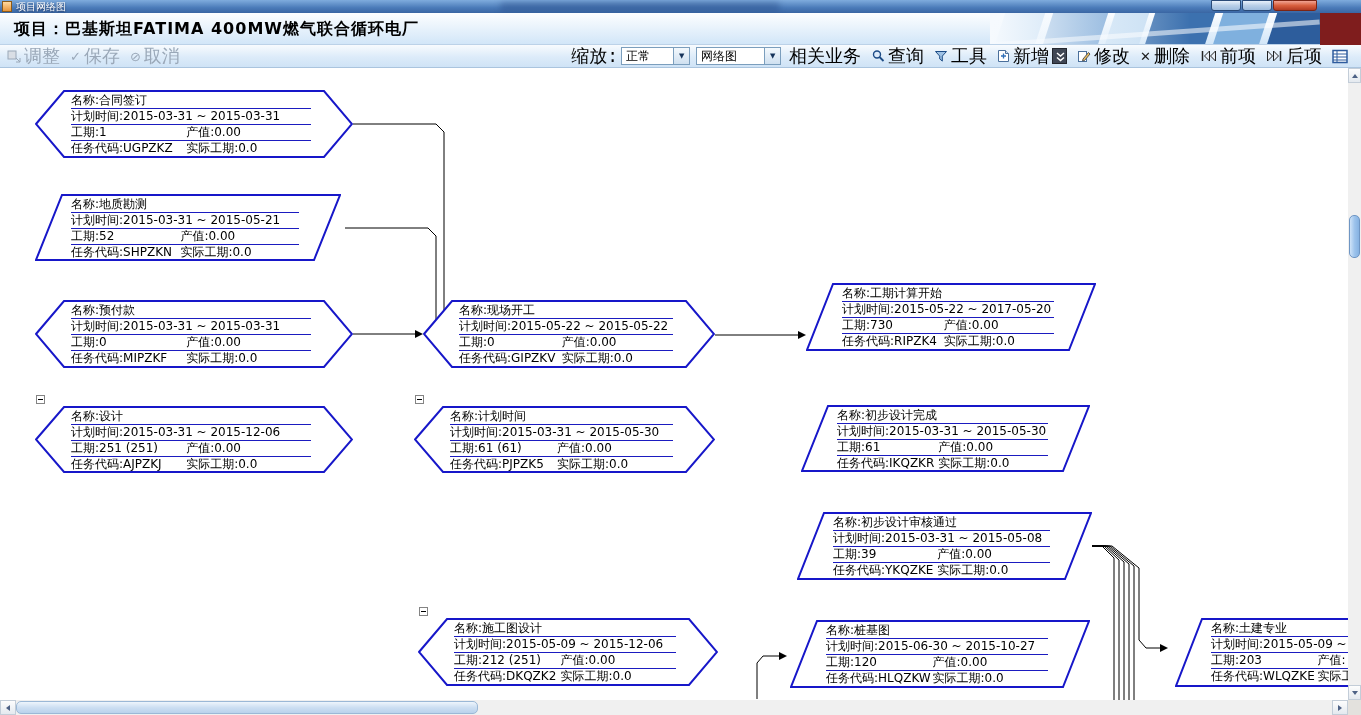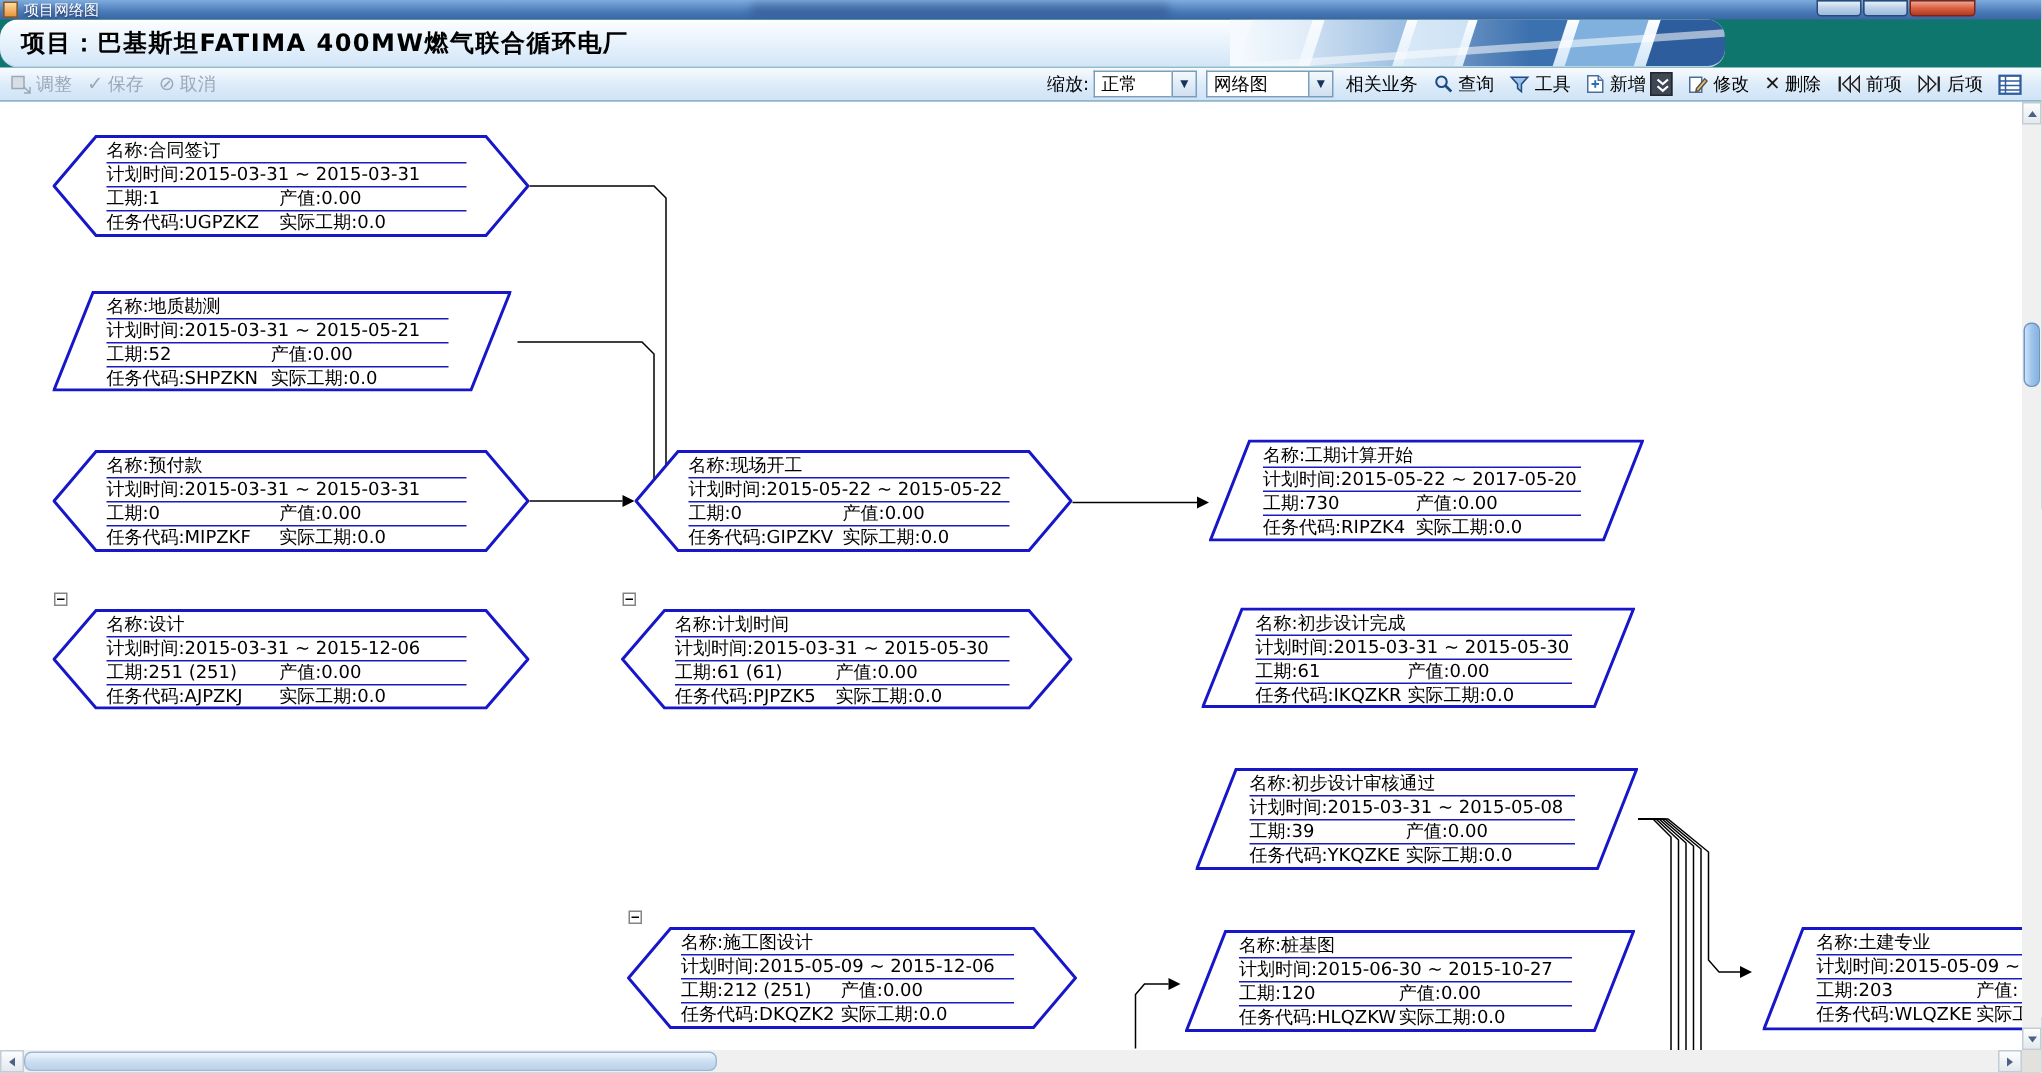--- a/index.html
+++ b/index.html
@@ -1,36 +1,36 @@
 <!DOCTYPE html>
 <html><head>
 <meta charset="utf-8">
 <style>
   * { margin:0; padding:0; box-sizing:border-box; }
   html,body { width:1361px; height:715px; overflow:hidden; }
   body { font-family:"DejaVu Sans", sans-serif; font-size:12px; background:#fff; }
-  .app { position:relative; width:1361px; height:715px; overflow:hidden; background:#0f766e; }
+  .app { position:relative; width:1361px; height:715px; overflow:hidden; background:#7f1d1d; }
 
   
   .titlebar { position:absolute; left:0; top:0; width:1361px; height:13px;
     background:linear-gradient(#7facdd,#4a7ab8 60%,#3a66a3); overflow:hidden; }
   .titlebar .doc-icon { position:absolute; left:2px; top:1px; width:10px; height:11px;
     background:linear-gradient(#ffd9a0,#e8953a); border:1px solid #8a5a1a; }
   .titlebar .t-text { position:absolute; left:16px; top:0px; color:#fff; font-size:10px;
     text-shadow:0 1px 2px rgba(0,0,30,.6); white-space:nowrap; }
   .titlebar .ghost { position:absolute; left:500px; top:2px; width:280px; height:9px;
     background:rgba(30,60,120,.35); filter:blur(3px); border-radius:4px; }
   .winbtns { position:absolute; right:44px; top:0; height:11px; display:flex; gap:1px; }
   .winbtn { width:30px; height:11px; border:1px solid #2a4a77; border-radius:0 0 3px 3px;
     background:linear-gradient(#e8f1fb,#b9cfe8 50%,#9dbbdd); }
   .winbtn.close { width:44px; background:linear-gradient(#f2a493,#d9603f 50%,#b23a22); border-color:#7c2514; }
 
   
-  .header { position:absolute; left:0; top:13px; width:1150px; height:32px;
-    background:linear-gradient(#fdfeff,#d2e6f8); overflow:hidden; border-bottom:1px solid #bcd2e8;border-radius:12px; }
+  .header { position:absolute; left:0; top:13px; width:1320px; height:32px;
+    background:linear-gradient(#fdfeff,#d2e6f8); overflow:hidden; border-bottom:1px solid #bcd2e8; }
   .header-title { position:absolute; left:14px; top:6px; font-size:16px; font-weight:bold;
     color:#000; letter-spacing:1px; white-space:nowrap; }
   .buildings { position:absolute; right:0; top:0; width:330px; height:32px; overflow:hidden; }
   .bld { position:absolute; top:0; height:32px; transform:skewX(-18deg); }
   .b1 { left:10px;  width:40px; background:#9ec6ea; }
   .b2 { left:58px;  width:55px; background:#5d94cd; }
   .b3 { left:120px; width:34px; background:#c3dcf2; }
   .b4 { left:160px; width:60px; background:#3c71af; }
   .b5 { left:228px; width:46px; background:#7fb0de; }
   .b6 { left:282px; width:60px; background:#2d5d9c; }
@@ -38,21 +38,21 @@
     background:linear-gradient(to right,#f6fafe,rgba(246,250,254,0)); }
   .bld-streak { position:absolute; left:0; top:18px; width:330px; height:5px;
     background:rgba(255,255,255,.55); transform:rotate(-4deg); }
 
   
   .toolbar { position:absolute; left:0; top:45px; width:1361px; height:23px;
     background:linear-gradient(#f8fbfe,#dcebf9 55%,#cfe3f6); border-bottom:1px solid #aac4de;
     display:flex; align-items:center; padding:0 8px 0 2px; white-space:nowrap; }
   .tb-item { display:inline-flex; align-items:center; gap:3px; padding:0 5px; height:20px; cursor:default; }
   .tb-disabled { color:#9aa8b8; }
-  .tb-label { font-size:12px; }
+  .tb-label { font-size:18px;font-family:Liberation Mono, monospace; }
   .spacer { flex:1; }
   .combo { display:inline-flex; align-items:flex-start; height:18px; margin:16px 3px; }
   .combo-val { display:inline-block; height:18px; line-height:16px; border:1px solid #7b9ebd;
     border-right:none; background:#fff; padding:0 4px; font-size:12px; }
   .combo-val.w1 { width:52px; } .combo-val.w2 { width:68px; }
   .combo-btn { width:17px; height:18px; border:1px solid #7b9ebd;
     background:linear-gradient(#f4f9fd,#cfe0f0); font-size:7px; color:#16335a;
     display:inline-flex; align-items:center; justify-content:center; }
   .gicon { display:inline-block; vertical-align:middle; }
   .xmark { color:#1a1a1a; font-weight:bold; font-size:13px; }
@@ -294,21 +294,21 @@
         <div class="nc">
           <div class="nr u">名称:计划时间</div>
           <div class="nr u">计划时间:2015-03-31 ~ 2015-05-30</div>
           <div class="nr u"><span>工期:61 (61)</span><span class="c2">产值:0.00</span></div>
           <div class="nr"><span>任务代码:PJPZK5</span><span class="c2">实际工期:0.0</span></div>
         </div>
       </div>
       <div class="collapse" style="left: 415px; top: 327px;">
         <div class="mline"></div>
       </div>
-      <div class="node" style="left: 806px; top: 225px; width: 290px; height: 68px;">
+      <div class="node" style="left: 806px; top: 215px; width: 290px; height: 68px;">
         <svg width="290" height="68">
           <polygon points="27,1 289,1 263,67 1,67" fill="#fff" stroke="#1717c9" stroke-width="2"></polygon>
         </svg>
         <div class="nc">
           <div class="nr u">名称:工期计算开始</div>
           <div class="nr u">计划时间:2015-05-22 ~ 2017-05-20</div>
           <div class="nr u"><span>工期:730</span><span class="c2">产值:0.00</span></div>
           <div class="nr"><span>任务代码:RIPZK4</span><span class="c2">实际工期:0.0</span></div>
         </div>
       </div>

